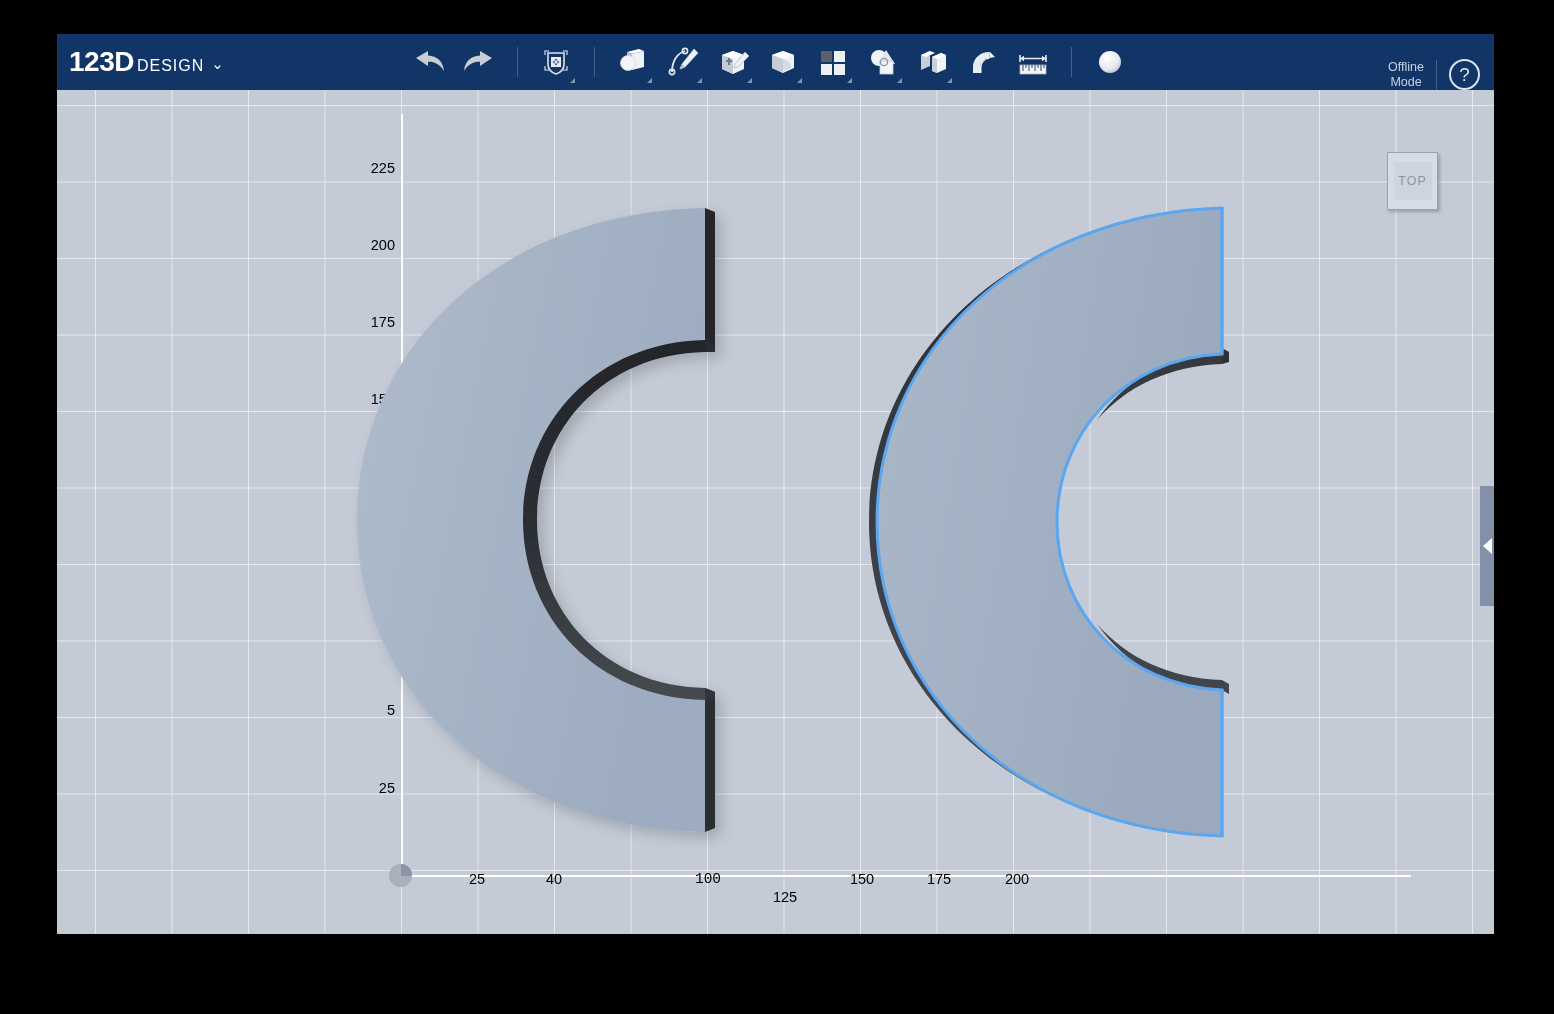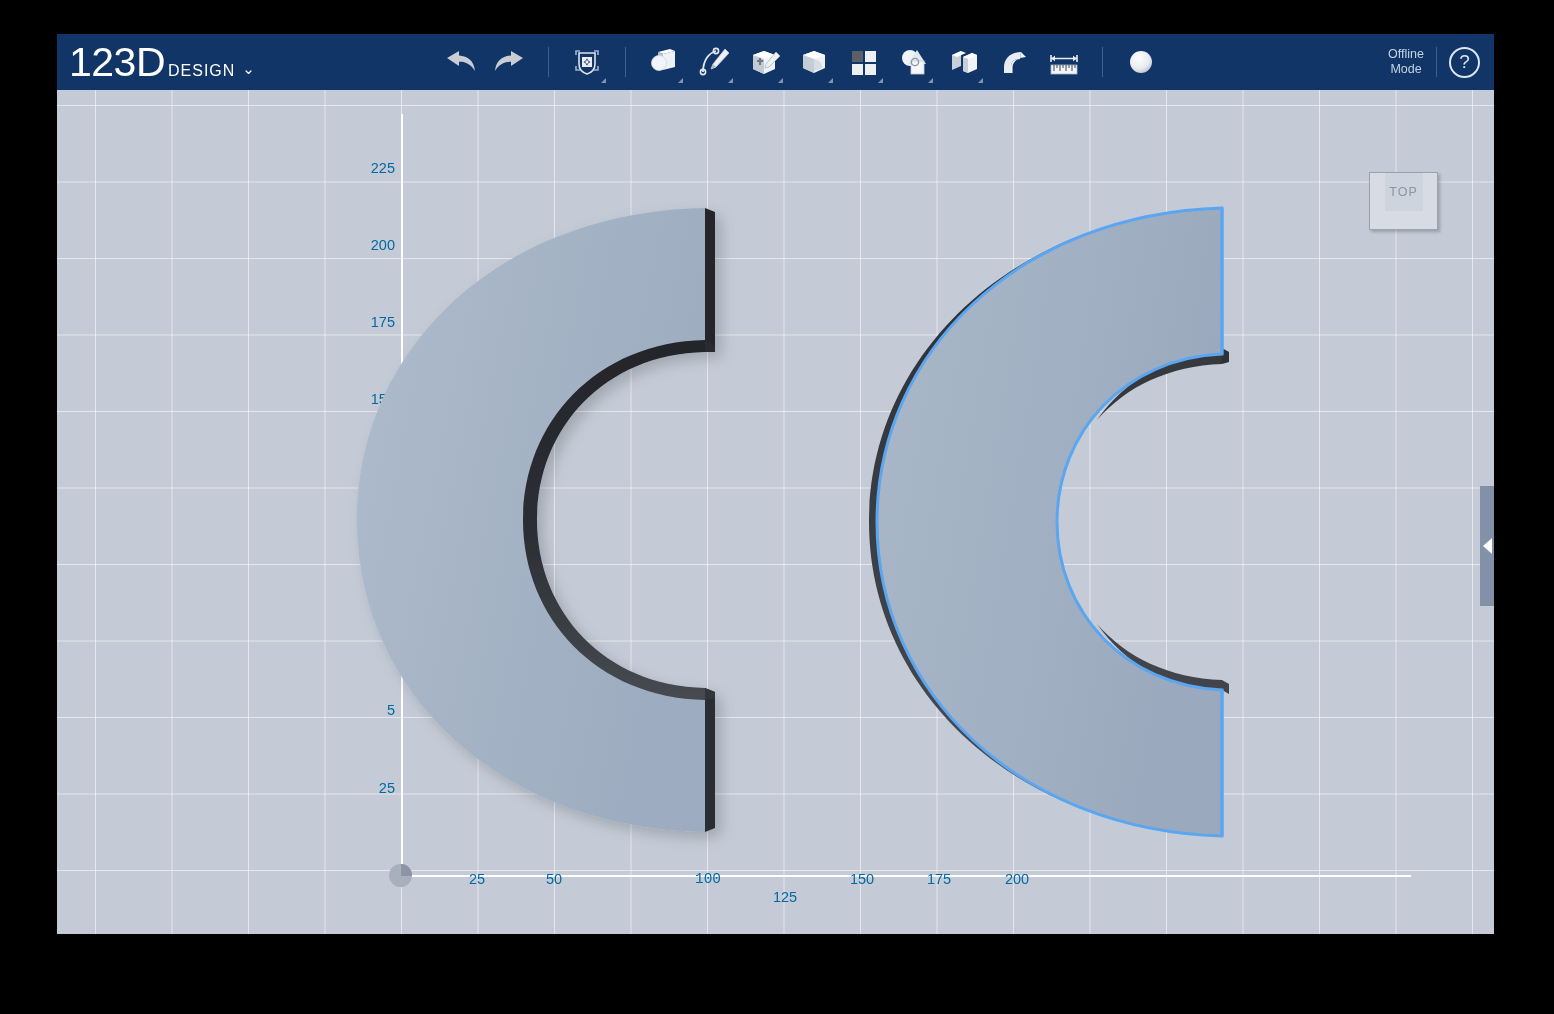--- a/index.html
+++ b/index.html
@@ -38,22 +38,22 @@
   }
 
   #brand {
     display: flex;
     align-items: baseline;
     margin-left: 12px;
     cursor: pointer;
     user-select: none;
   }
   #brand-123d {
-    font-size: 41px;
-    font-weight: normal;
+    font-size: 28px;
+    font-weight: bold;
     color: #ffffff;
     letter-spacing: -0.5px;
   }
   #brand-design {
     font-size: 16px;
     color: #ffffff;
     letter-spacing: 1px;
     margin-left: 3px;
   }
   #brand-caret {
@@ -93,21 +93,21 @@
     background: #40618f;
     margin: 0 13px;
   }
 
   
   #header-right {
     position: absolute;
     right: 14px; top: 0;
     height: 56px;
     display: flex;
-    align-items: center;
+    align-items: flex-end;
   }
   #offline-mode {
     color: #c6d2e3;
     font-size: 12.5px;
     line-height: 15px;
     text-align: center;
     cursor: pointer;
   }
   #header-right .tool-sep { margin: 0 12px; }
   #help-btn {
@@ -165,48 +165,47 @@
     content: "";
     position: absolute;
     left: 50%; top: 0;
     width: 50%; height: 50%;
     background: #8d95a4;
     border-top-right-radius: 100%;
   }
 
   .tick-label {
     position: absolute;
-    color: #0369a1;
+    color: #000000;
     font-size: 14.5px;
     white-space: nowrap;
     user-select: none;
   }
   .tick-y { text-align: right; transform: translate(-100%, -50%); }
   .tick-x { transform: translate(-50%, 0); }
 
   
   .shape-layer {
     position: absolute;
     left: 0; top: 0; right: 0; bottom: 0;
     pointer-events: none;
   }
 
   
   #view-cube {
     position: absolute;
     right: 56px; top: 62px;
-    width: 69px; height: 58px;
+    width: 51px; height: 58px;
     background: #d7dce4;
     border: 1px solid #9aa3b0;
     box-shadow: 2px 2px 3px rgba(0,0,0,0.22);
     display: flex;
-    align-items: flex-start;
+    align-items: center;
     justify-content: center;
     cursor: pointer;
-    margin-top: 20px;
   }
   #view-cube-face {
     width: 38px; height: 38px;
     background: #cdd4de;
     display: flex;
     align-items: center;
     justify-content: center;
     color: #8b95a3;
     font-size: 12.5px;
     letter-spacing: 1px;
@@ -401,21 +400,21 @@
       <div id="origin-marker"></div>
 
       <div class="tick-label tick-y" style="left:338px; top:78px;">225</div>
       <div class="tick-label tick-y" style="left:338px; top:155px;">200</div>
       <div class="tick-label tick-y" style="left:338px; top:232px;">175</div>
       <div class="tick-label tick-y" style="left:338px; top:309px;">150</div>
       <div class="tick-label tick-y" style="left:338px; top:620px;">5</div>
       <div class="tick-label tick-y" style="left:338px; top:698px;">25</div>
 
       <div class="tick-label tick-x" style="left:420px; top:781px;">25</div>
-      <div class="tick-label tick-x" style="left:497px; top:781px;">50</div>
+      <div class="tick-label tick-x" style="left:497px; top:781px;">40</div>
       <div class="tick-label tick-x" style="left:651px; top:781px;font-family:Liberation Mono, monospace;">100</div>
       <div class="tick-label tick-x" style="left:728px; top:781px;margin-top:18px;">125</div>
       <div class="tick-label tick-x" style="left:805px; top:781px;">150</div>
       <div class="tick-label tick-x" style="left:882px; top:781px;">175</div>
       <div class="tick-label tick-x" style="left:960px; top:781px;">200</div>
 
       <svg class="shape-layer" viewBox="0 0 1437 844">
         <defs>
           <linearGradient id="faceGradL" x1="0" y1="0" x2="1" y2="0.35">
             <stop offset="0%" stop-color="#b0bccc"></stop>

